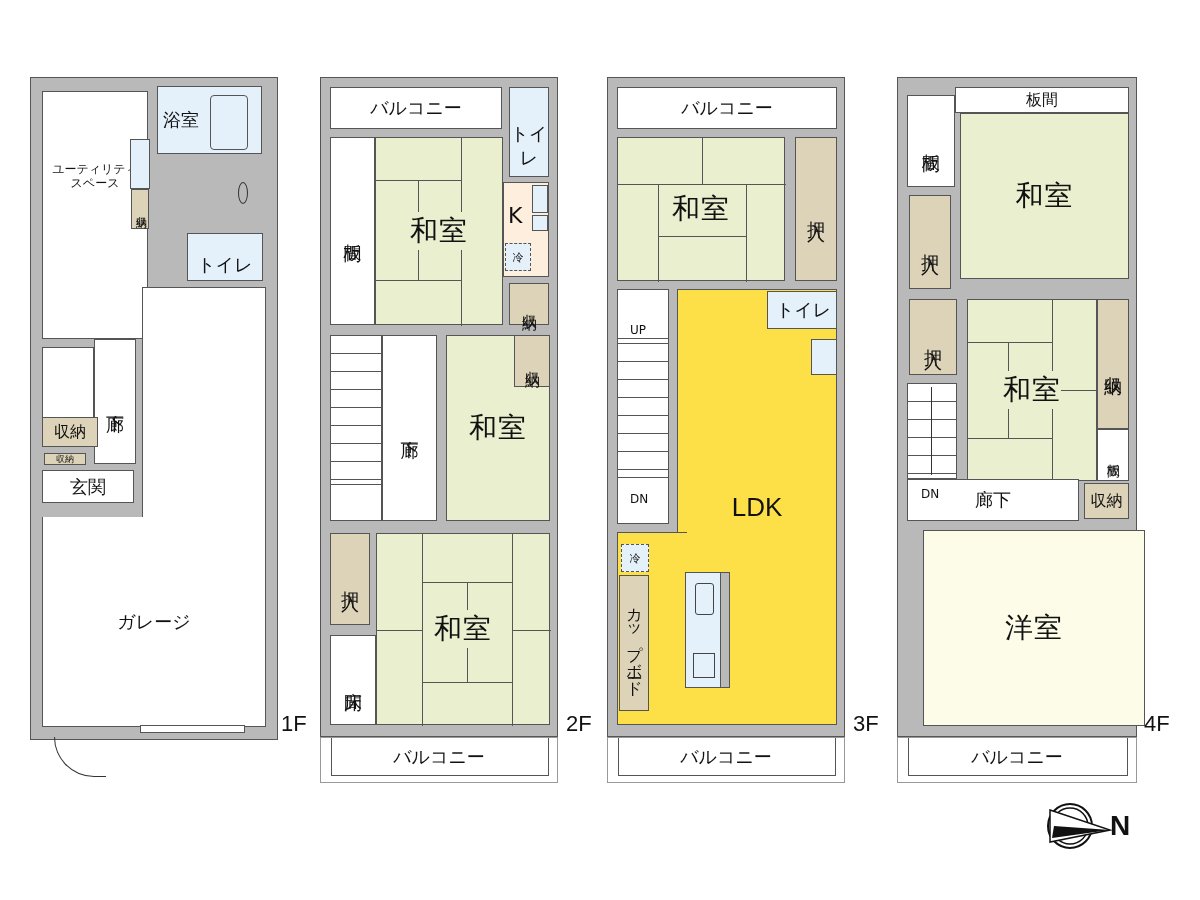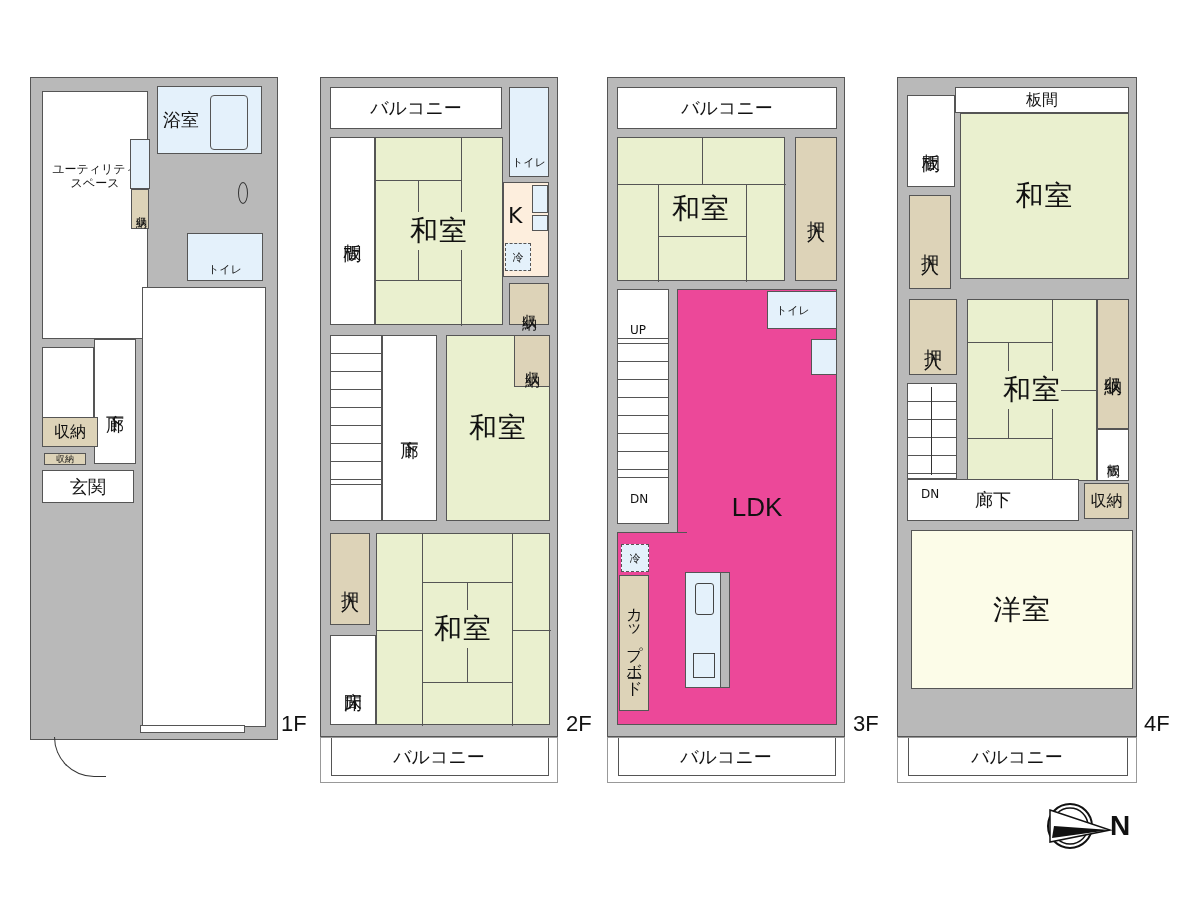--- a/index.html
+++ b/index.html
@@ -5,27 +5,27 @@
   html, body { margin:0; padding:0; }
   body { width:1200px; height:900px; background:#ffffff; position:relative; overflow:hidden;
          font-family:"DejaVu Sans","Liberation Sans",sans-serif; color:#111; }
   .abs { position:absolute; box-sizing:border-box; }
   .wall { background:#b9b9b9; border:1px solid #555; }
   .room { border:1px solid #555; display:flex; align-items:center; justify-content:center; text-align:center; }
   .white { background:#ffffff; }
   .tatami { background:#eaf0cf; }
   .wet { background:#e4f1fb; }
   .store { background:#ddd3b8; }
-  .ldk { background:#ec4899;text-align:center; }
+  .ldk { background:#fde047;text-align:center; }
   .kitchen { background:#fdeedd; }
   .western { background:#fcfce8; }
   .lbl-xl { font-size:28px; font-weight:500; letter-spacing:1px; }
   .lbl-l { font-size:22px; }
   .lbl-m { font-size:18px; }
-  .lbl-s { font-size:11px; }
+  .lbl-s { font-size:18px; }
   .lbl-xs { font-size:9px; }
   .vert { writing-mode:vertical-rl; text-orientation:upright; letter-spacing:2px; }
   .floor-label { font-size:22px; font-family:"Liberation Sans",sans-serif; }
   .stair { background:repeating-linear-gradient(to bottom,#fff 0,#fff 17px,#555 17px,#555 18px); border:1px solid #555; }
   .tline { background:#555; position:absolute; }
   .win { background:#fff; border:1px solid #555; }
   .dash { border:1px dashed #555; background:#e4f1fb; display:flex; align-items:center; justify-content:center; font-size:11px; }
   .fix { border:1px solid #555; background:#e4f1fb; }
   .balc { background:#fff; border:1px solid #555; display:flex; align-items:center; justify-content:center; }
 </style>
@@ -68,20 +68,23 @@
   </div>
   <div class="abs room store" style="left:14px;top:376px;width:42px;height:12px;">
     <span class="lbl-xs">収納</span>
   </div>
 
   <div class="abs room white" style="left:12px;top:393px;width:92px;height:33px;">
     <span class="lbl-m">玄関</span>
   </div>
 
   <div class="abs room white" style="left:112px;top:210px;width:124px;height:440px;"></div>
+  <div class="abs room white" style="left:12px;top:440px;width:224px;height:210px;border-top:none;">
+    <span class="lbl-m">ガレージ</span>
+  </div>
   <div class="abs win" style="left:110px;top:648px;width:105px;height:8px;"></div>
 
   <div class="abs" style="left:24px;top:660px;width:52px;height:40px;border-left:1px solid #333;border-bottom:1px solid #333;border-bottom-left-radius:40px;"></div>
 </div>
 <div class="abs floor-label" style="left:281px;top:711px;">1F</div>
 
 <div class="abs" style="left:320px;top:77px;width:238px;height:710px;">
   <div class="abs wall" style="left:0;top:0;width:238px;height:660px;"></div>
 
   <div class="abs balc" style="left:10px;top:10px;width:172px;height:42px;">
@@ -257,21 +260,21 @@
   <div class="abs" style="left:34px;top:310px;width:1px;height:88px;background:#333;"></div>
 
   <div class="abs room white" style="left:10px;top:402px;width:172px;height:42px;">
     <span class="lbl-m">廊下</span>
   </div>
   <div class="abs" style="left:24px;top:406px;"><span class="lbl-s" style="font-size:12px;">DN</span></div>
   <div class="abs room store" style="left:187px;top:406px;width:45px;height:36px;">
     <span class="lbl-m" style="font-size:16px;">収納</span>
   </div>
 
-  <div class="abs room western" style="left:14px;top:453px;width:222px;height:159px;">
+  <div class="abs room western" style="left:26px;top:453px;width:222px;height:196px;">
     <span class="lbl-xl">洋室</span>
   </div>
 
   <div class="abs balc" style="left:0;top:660px;width:240px;height:46px;border-color:#999;">
     <div class="abs" style="left:10px;top:0;width:220px;height:38px;border:1px solid #555;border-top:none;"></div>
     <span class="lbl-m" style="position:relative;top:-3px;">バルコニー</span>
   </div>
 </div>
 <div class="abs floor-label" style="left:1144px;top:711px;">4F</div>
 

